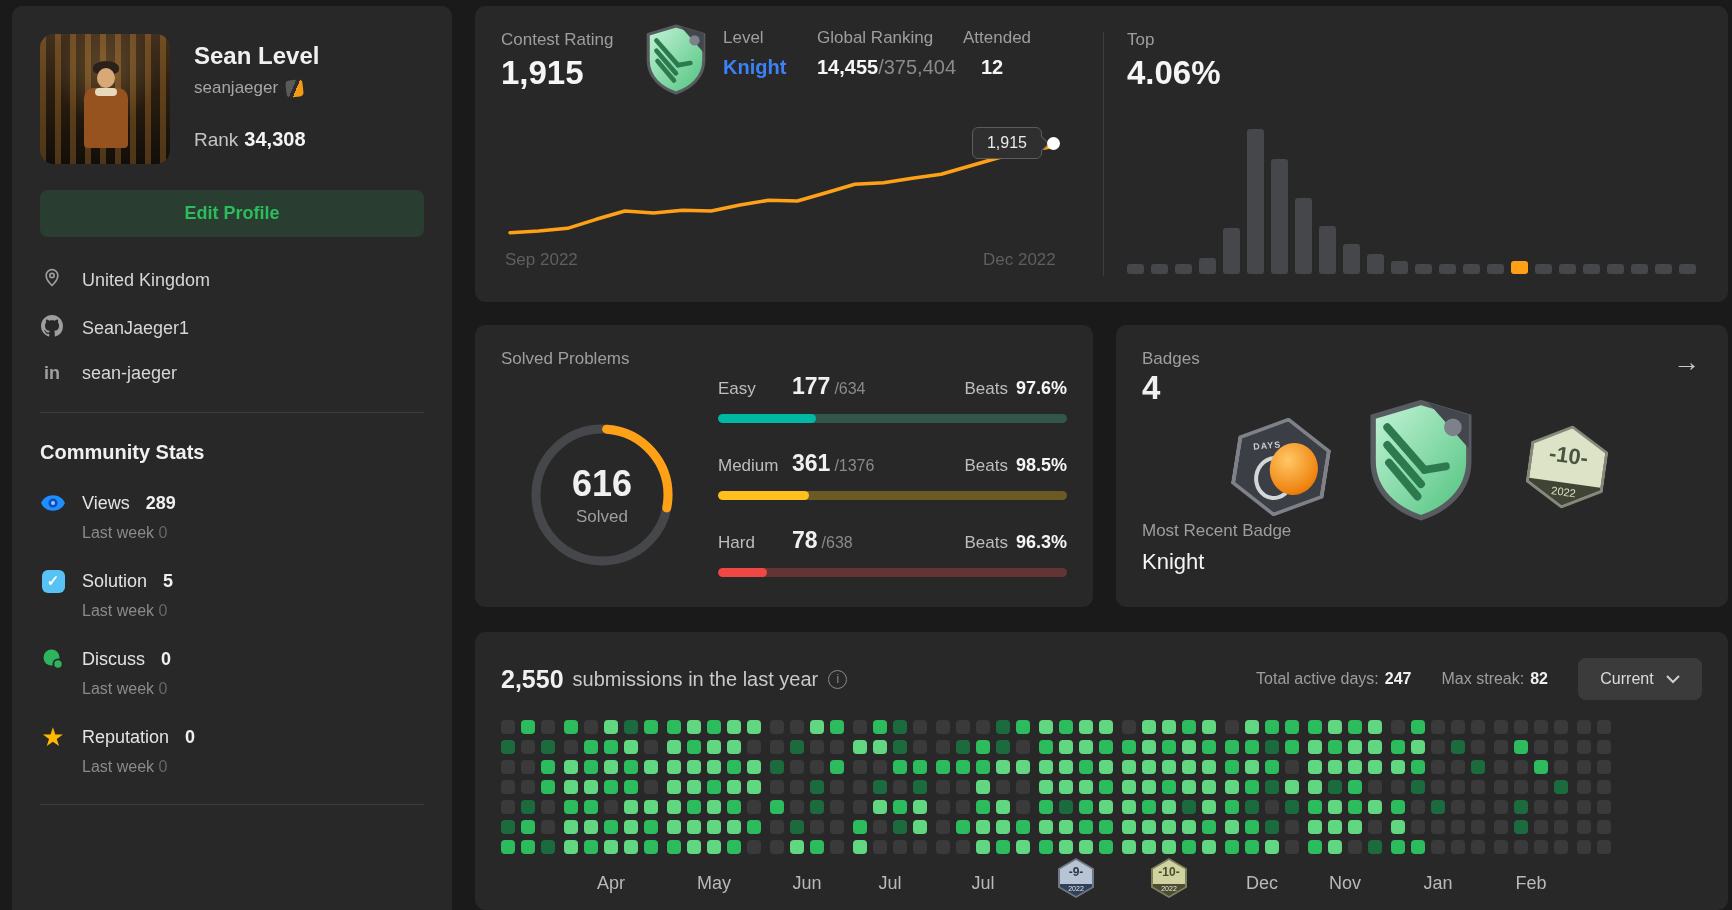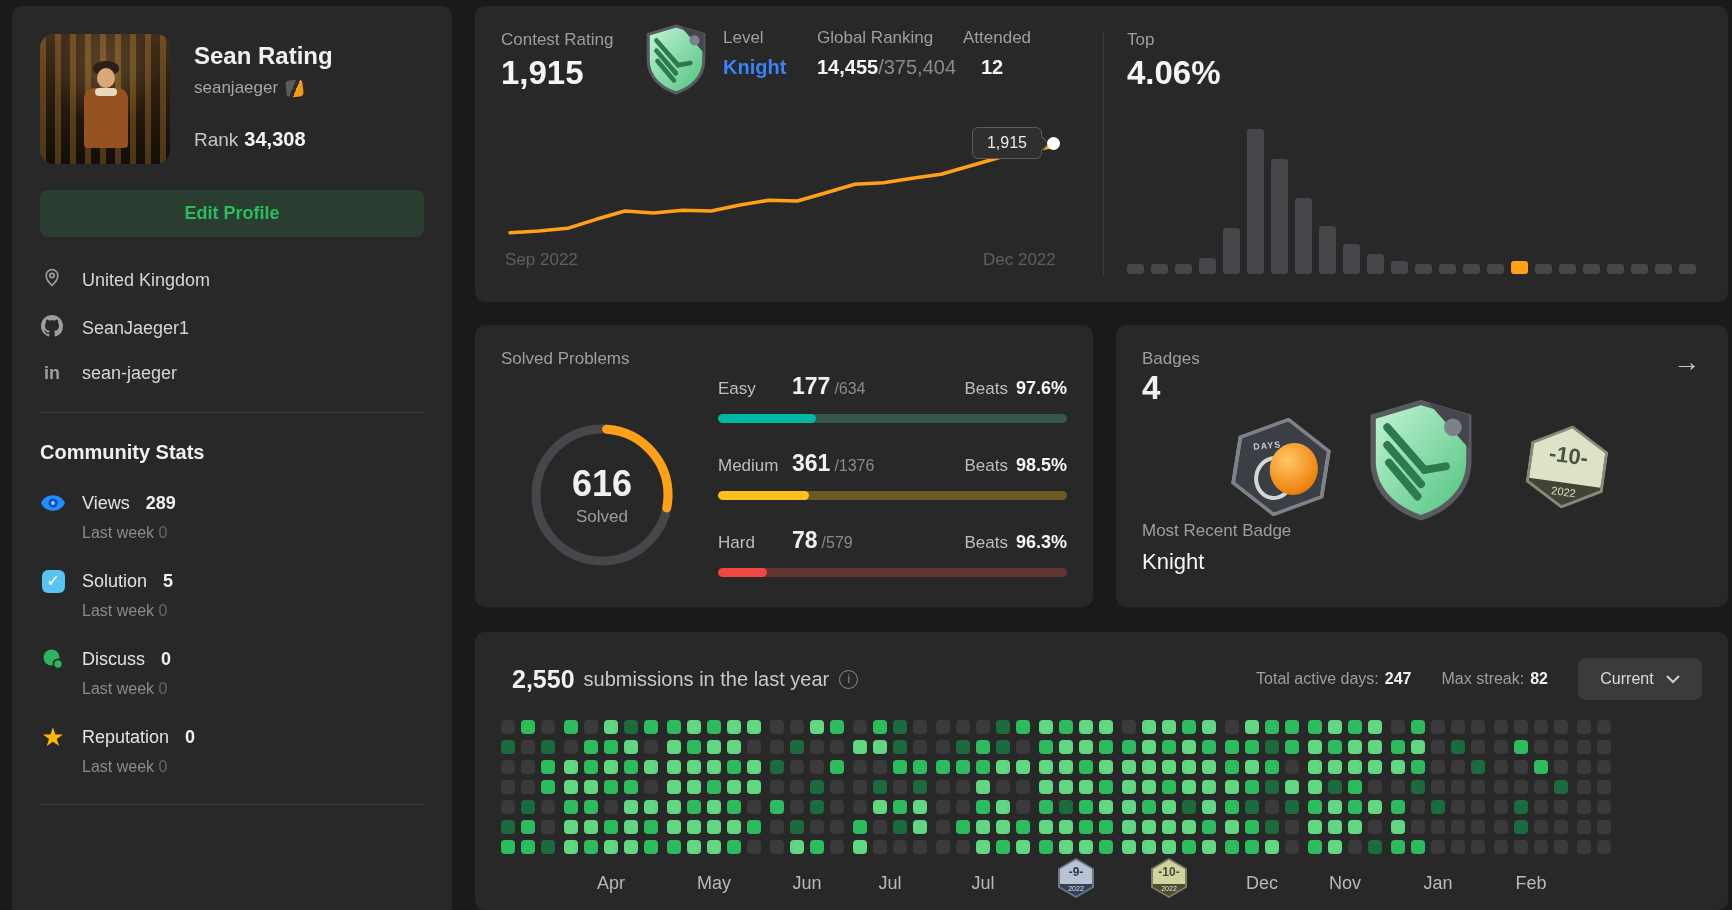--- a/index.html
+++ b/index.html
@@ -104,21 +104,21 @@
   .annual .hex-outer { position:absolute; inset:0; background:#85897b; }
   .annual .hex-inner { position:absolute; inset:3px; background:#dde3c6; display:flex; flex-direction:column; }
   .annual .num { flex:1; display:flex; align-items:center; justify-content:center; font-weight:bold; color:#4a5240; }
   .annual .band { background:#3f4435; color:#dde3c6; text-align:center; }
   #badge-2022 { left:412px; top:100px; width:78px; height:84px; transform:rotate(8deg); }
   #badge-2022 .num { font-size:22px; }
   #badge-2022 .band { font-size:11px; padding:3px 0 8px; }
 
   
   #heatmap-card { left:475px; top:632px; width:1253px; height:278px; }
-  .hm-header { display:flex; align-items:center; padding:26px 26px 0 26px;margin-left:11px; }
+  .hm-header { display:flex; align-items:center; padding:26px 26px 0 26px; }
   .hm-title-num { font-size:25px; font-weight:bold; }
   .hm-title-txt { font-size:20px; color:#c9c9c9; margin-left:9px; }
   .info-ic { width:19px; height:19px; border:1.5px solid #8a8a8a; border-radius:50%; color:#8a8a8a;
     font-size:12px; display:flex; align-items:center; justify-content:center; margin-left:10px; cursor:pointer; }
   .hm-right { margin-left:auto; display:flex; align-items:center; font-size:16px; color:#9e9e9e; }
   .hm-right b { color:#f0f0f0; margin-left:6px; }
   .hm-stat { margin-left:30px; }
   #range-btn { margin-left:30px; width:124px; height:42px; border:none; border-radius:8px; background:#3b3b3b;
     color:#dcdcdc; font-size:16px; font-family:inherit; display:flex; align-items:center; justify-content:center;
     gap:12px; cursor:pointer; }
@@ -140,21 +140,21 @@
 
 <div id="sidebar" class="card">
   <div class="profile-row">
     <div class="avatar">
       <div class="av-hair"></div>
         <div class="av-head"></div>
         <div class="av-body"></div>
         <div class="av-collar"></div>
     </div>
     <div>
-      <div class="name">Sean Rating</div>
+      <div class="name">Sean Level</div>
       <div class="username-row">
         <span>seanjaeger</span>
         <span class="cube-icon"></span>
       </div>
       <div class="rank-row">
         <span>Rank</span><b>34,308</b>
       </div>
     </div>
   </div>
 
@@ -345,21 +345,21 @@
         <span class="sp-beats"><span>Beats</span><b>98.5%</b></span>
       </div>
       <div class="sp-bar" style="background: rgb(107, 90, 35);">
           <div class="sp-fill" style="background: rgb(255, 192, 30); width: 26%;"></div>
         </div>
     </div>
     <div class="sp-row">
       <div class="sp-line">
         <span class="sp-diff">Hard</span>
         <span class="sp-count">78</span>
-        <span class="sp-total">/579</span>
+        <span class="sp-total">/638</span>
         <span class="sp-beats"><span>Beats</span><b>96.3%</b></span>
       </div>
       <div class="sp-bar" style="background: rgb(99, 52, 52);">
           <div class="sp-fill" style="background: rgb(239, 71, 67); width: 14%;"></div>
         </div>
     </div>
   </div>
 </div>
 
 <div id="badges-card" class="card">

